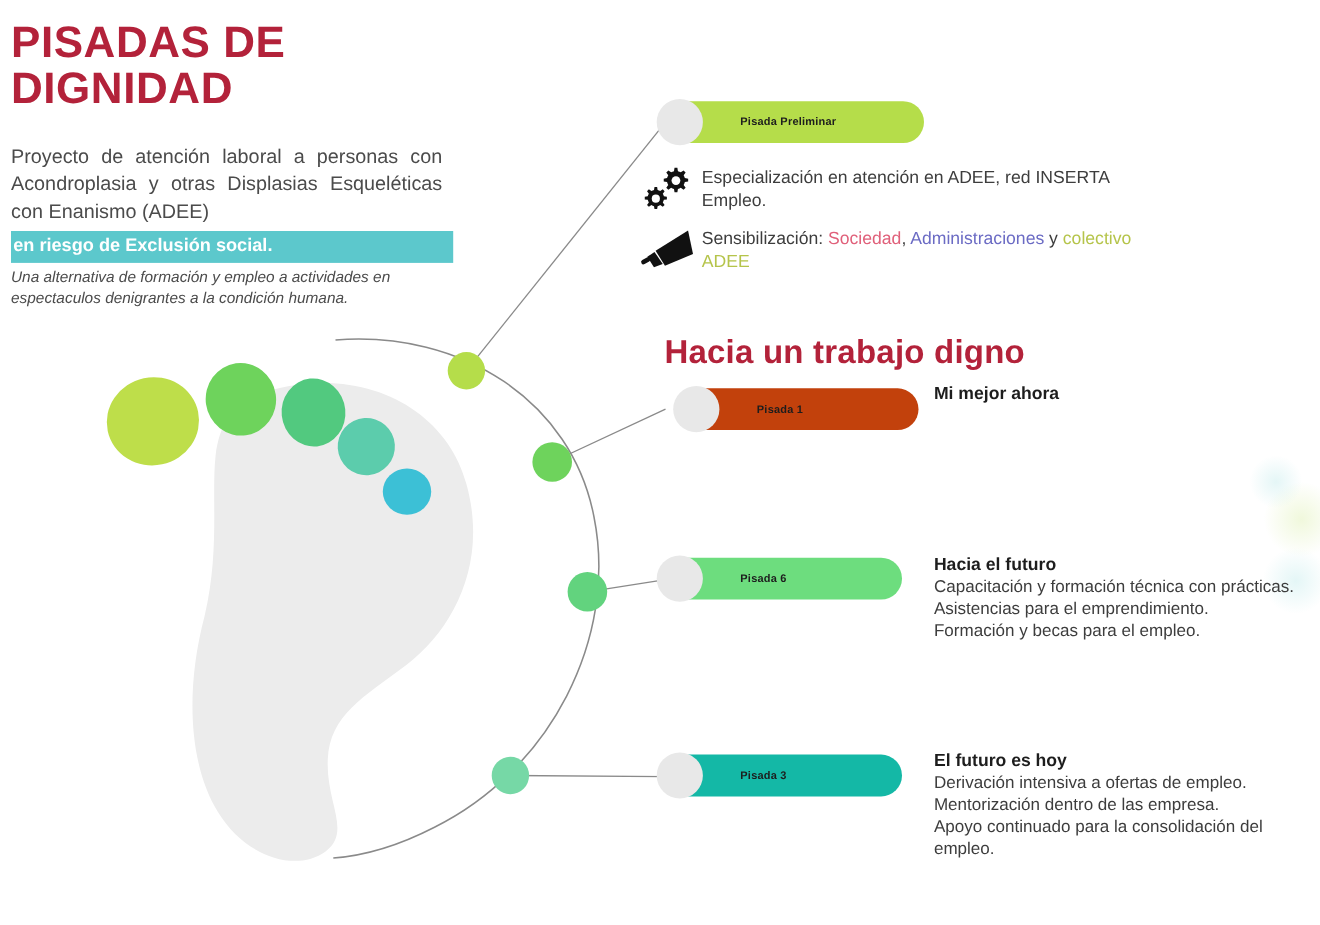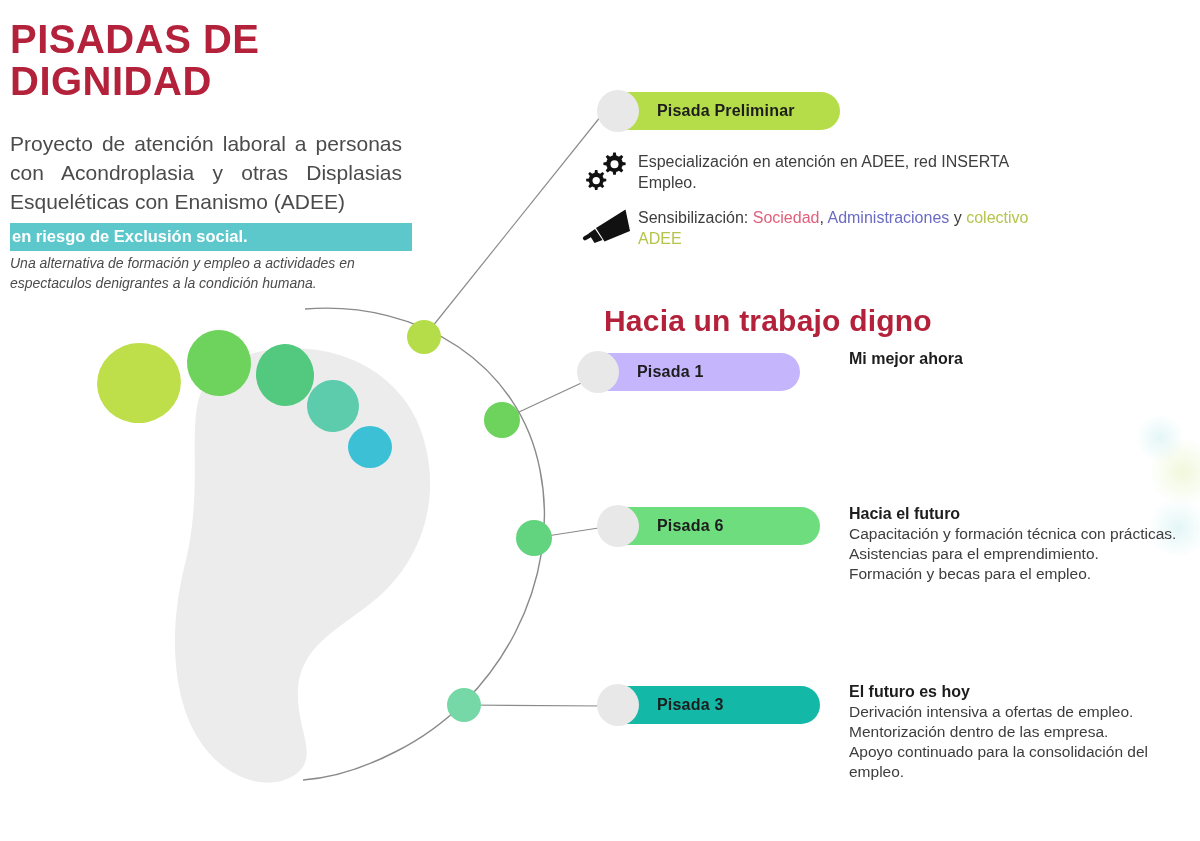--- a/index.html
+++ b/index.html
@@ -34,21 +34,21 @@
     font-size: 40px;
     font-weight: bold;
     line-height: 1.05;
     letter-spacing: 0.5px;
     color: #b3223a;
     margin: 0;
     white-space: pre-line;
   }
   .intro-text {
     margin: 28px 0 0 0;
-    font-size: 21px;
+    font-size: 18px;
     line-height: 1.38;
     color: #4b4b4b;
     text-align: justify;
     width: 392px;
   }
   .highlight-bar {
     margin-top: 6px;
     width: 402px;
     background: #5cc8cc;
     color: #ffffff;
@@ -90,23 +90,23 @@
     top: 50%;
     transform: translateY(-50%);
     width: 42px;
     height: 42px;
     border-radius: 50%;
     background: #e8e8e8;
   }
   .pill-label {
     position: relative;
     z-index: 2;
-    margin-left: 52px;
-    font-weight: bold;
-    font-size: 16px;
+    margin-left: 68px;
+    font-weight: bold;
+    font-size: 10px;
     color: #1d1d1d;
     letter-spacing: 0.2px;
   }
 
   .prelim-items {
     position: absolute;
     left: 576px;
     top: 148px;
     width: 470px;
   }
@@ -256,21 +256,21 @@
         </svg>
       </span>
       <span class="prelim-text">
         <span>Sensibilización: </span><span class="c-sociedad">Sociedad</span><span>, </span><span class="c-admin">Administraciones</span><span> y </span><span class="c-adee">colectivo ADEE</span>
       </span>
     </div>
   </div>
 
   <div class="section-heading">Hacia un trabajo digno</div>
 
-  <div class="pill" style="left:585px; top:353px; width:215px; background:#c4b5fd;">
+  <div class="pill" style="left:620px; top:353px; width:215px; background:#c2410c;">
     <span class="pill-dot"></span>
     <span class="pill-label">Pisada 1</span>
   </div>
   <div class="desc" style="left:849px; top:350px; width:350px;">
     <div class="desc-title">Mi mejor ahora</div>
   </div>
 
   <div class="pill" style="left:605px; top:507px; width:215px; background:#6ddd7e;">
     <span class="pill-dot"></span>
     <span class="pill-label">Pisada 6</span>

